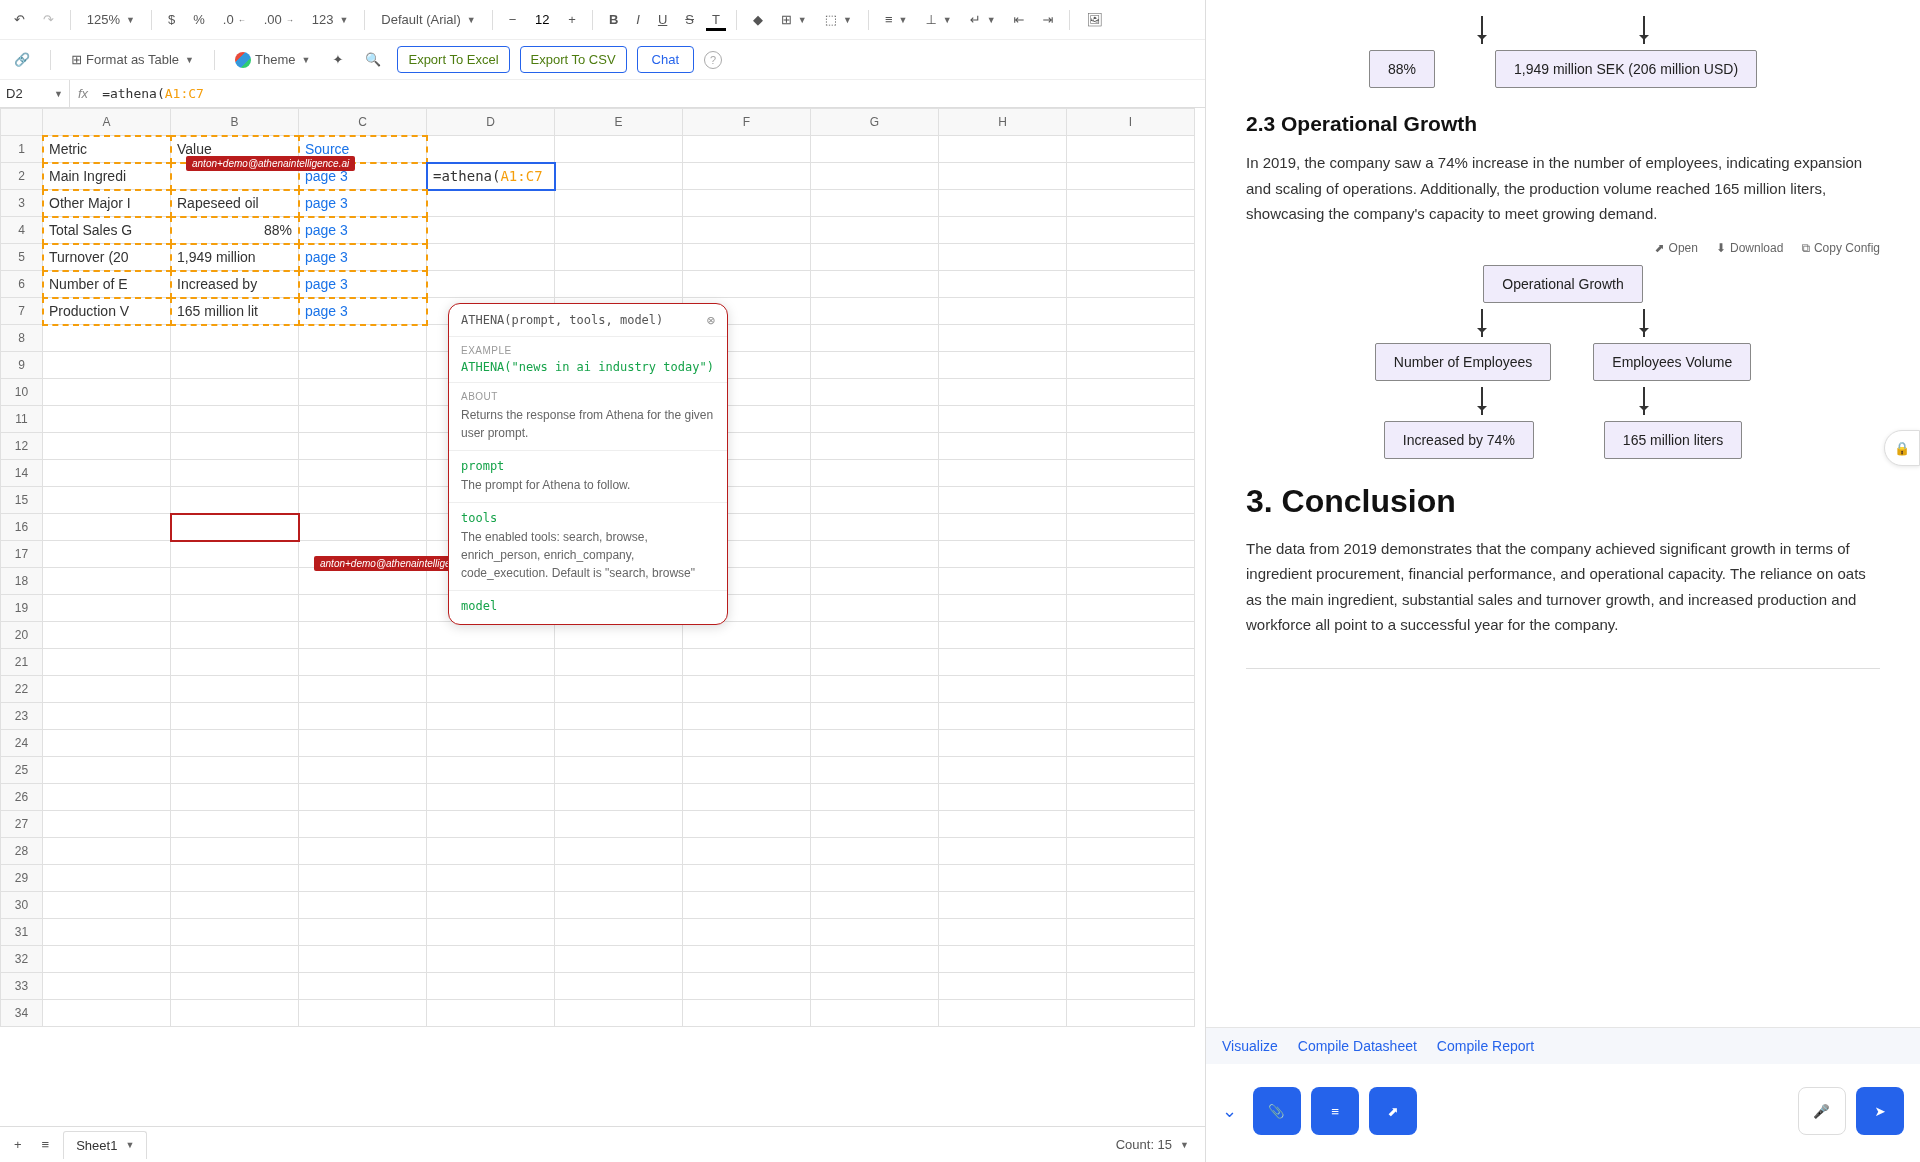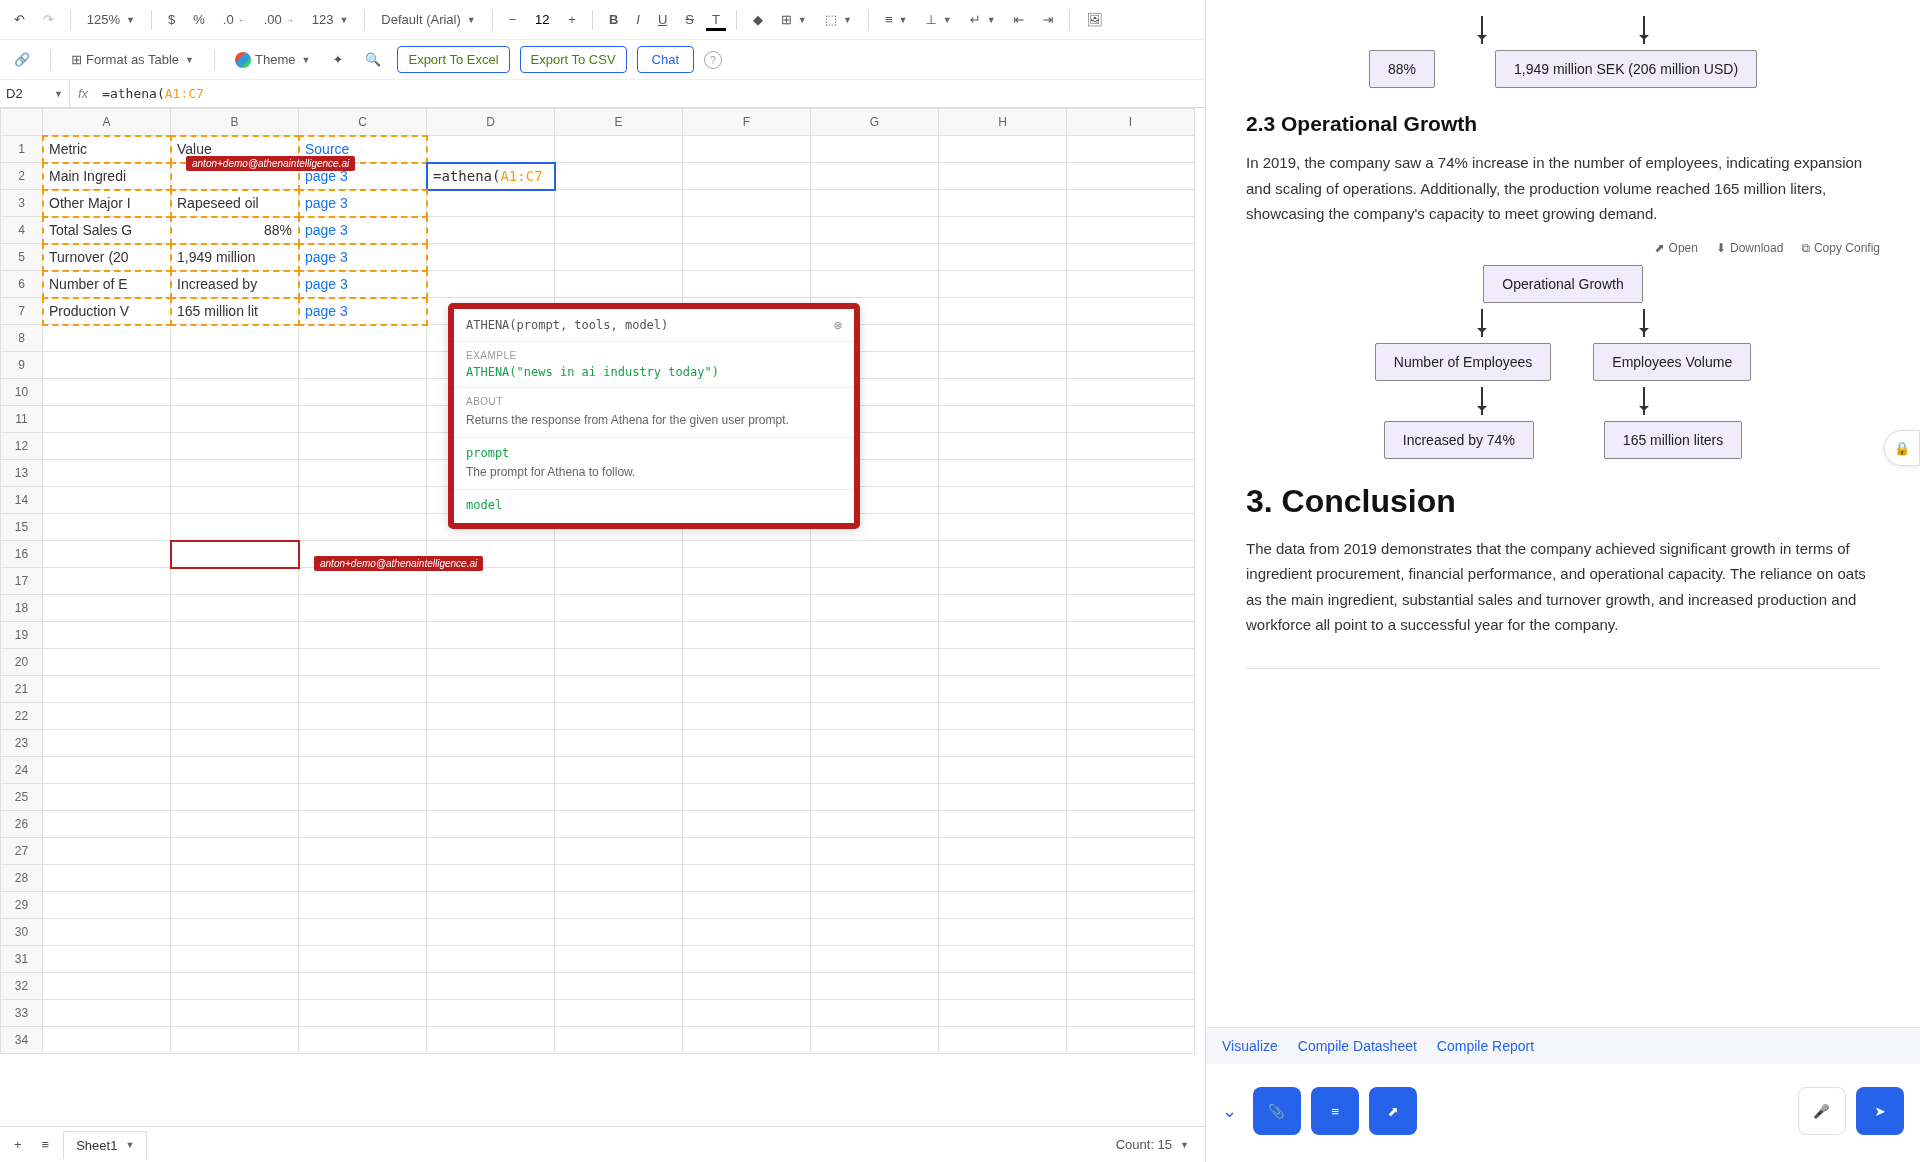--- a/index.html
+++ b/index.html
@@ -38,21 +38,21 @@
 .colD { width: 128px; } .colE { width: 128px; } .colF { width: 128px; }
 .colG { width: 128px; } .colH { width: 128px; } .colI { width: 128px; }
 .grid tr:first-child td { font-size: 17px; font-weight: 500; }
 .link { color: #1a73e8; }
 .sel-range { outline: 2px dashed #f59e0b; outline-offset: -1px; }
 .active-cell { outline: 2px solid #2563eb; outline-offset: -1px; background: #fff; }
 .user-tag { position: absolute; background: #b91c1c; color: #fff; font-size: 10px; padding: 2px 6px; border-radius: 2px; z-index: 10; font-style: italic; }
 .collab-cell { outline: 2px solid #b91c1c; outline-offset: -1px; }
 
 
-.tooltip { position: absolute; left: 448px; top: 195px; width: 412px; background: #fff; border: 6px solid #b91c1c; border-radius: 5px; box-shadow: 0 2px 12px rgba(0,0,0,0.15); font-size: 12px; z-index: 50; }
+.tooltip { position: absolute; left: 448px; top: 195px; width: 280px; background: #fff; border: 1px solid #b91c1c; border-radius: 12px; box-shadow: 0 2px 12px rgba(0,0,0,0.15); font-size: 12px; z-index: 50; }
 .tooltip-head { padding: 8px 12px; display: flex; justify-content: space-between; align-items: center; font-family: monospace; color: #555; }
 .tooltip-head .close { color: #999; cursor: pointer; font-size: 14px; }
 .tooltip-sec { border-top: 1px solid #eee; padding: 8px 12px; }
 .tooltip-label { font-size: 10px; color: #999; letter-spacing: 0.5px; margin-bottom: 4px; }
 .tooltip code { font-family: monospace; color: #16a34a; }
 .tooltip .desc { color: #666; line-height: 1.5; }
 .tooltip .param { font-family: monospace; color: #16a34a; font-weight: 500; margin-bottom: 3px; }
 
 
 .sheet-tabs { height: 36px; border-top: 1px solid #ddd; display: flex; align-items: center; padding: 0 8px; gap: 8px; font-size: 13px; }
@@ -323,32 +323,20 @@
             <td class=""></td>
             <td class=""></td>
             <td class=""></td>
             <td class=""></td>
             <td class=""></td>
             <td class=""></td>
             <td class=""></td>
             <td class=""></td>
           </tr>
           <tr>
-            <td class="rowhdr">13</td>
-            <td class=""></td>
-            <td class=""></td>
-            <td class=""></td>
-            <td class=""></td>
-            <td class=""></td>
-            <td class=""></td>
-            <td class=""></td>
-            <td class=""></td>
-            <td class=""></td>
-          </tr>
-          <tr>
             <td class="rowhdr">14</td>
             <td class=""></td>
             <td class=""></td>
             <td class=""></td>
             <td class=""></td>
             <td class=""></td>
             <td class=""></td>
             <td class=""></td>
             <td class=""></td>
             <td class=""></td>
@@ -608,20 +596,24 @@
         <div class="tooltip-label">EXAMPLE</div>
         <code>ATHENA("news in ai industry today")</code>
       </div>
       <div class="tooltip-sec">
         <div class="tooltip-label">ABOUT</div>
         <div class="desc">Returns the response from Athena for the given user prompt.</div>
       </div>
       <div class="tooltip-sec">
         <div class="param">prompt</div>
         <div class="desc">The prompt for Athena to follow.</div>
+      </div>
+      <div class="tooltip-sec">
+        <div class="param">tools</div>
+        <div class="desc">The enabled tools: search, browse, enrich_person, enrich_company, code_execution. Default is "search, browse"</div>
       </div>
       <div class="tooltip-sec" style="border-bottom:none">
         <div class="param">model</div>
       </div>
     </div>
   </div>
 
   <div class="sheet-tabs">
     <button class="tb-btn">+</button>
     <button class="tb-btn">≡</button>

